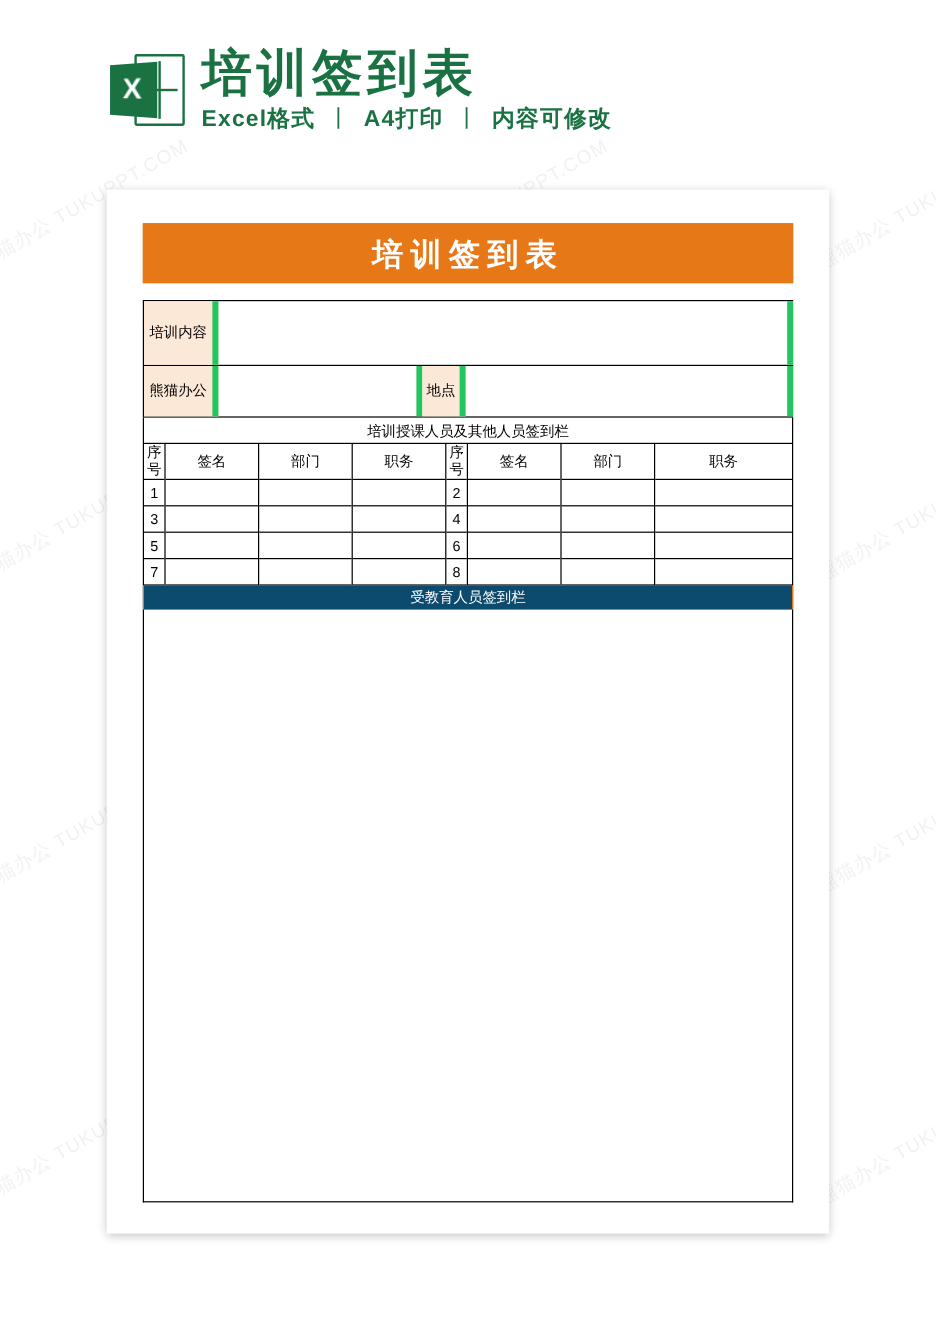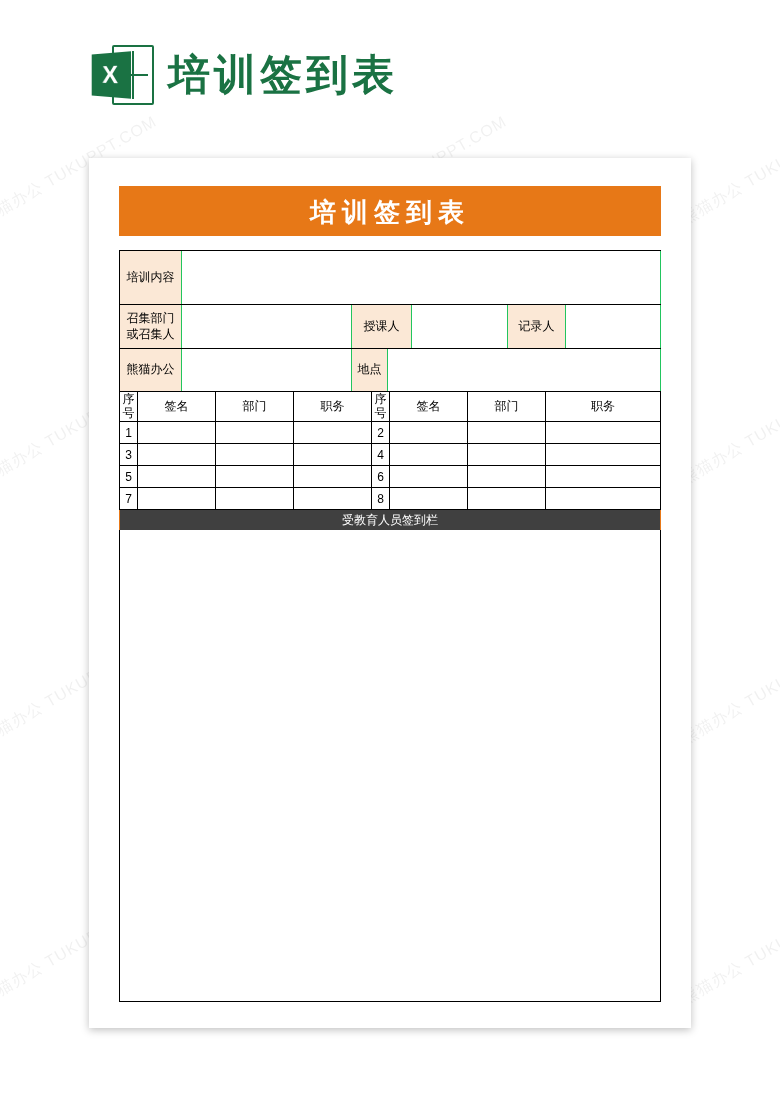--- a/index.html
+++ b/index.html
@@ -114,21 +114,21 @@
   .info-block {
     margin-top: 14px;
     border-left: 1px solid #000;
   }
   .info-row {
     display: flex;
     border-top: 1px solid #000;
   }
   .info-block .info-row:last-child { border-bottom: 1px solid #000; }
   .cell {
-    border-right: 1px solid #22c55e;
+    border-right: 5px solid #22c55e;
     display: flex;
     align-items: center;
     justify-content: center;
     font-size: 12px;
     color: #000;
     text-align: center;
     line-height: 1.3;
     padding: 2px;
   }
   .lab { background: #fbe8d6; }
@@ -162,21 +162,21 @@
   .w-seq { width: 18px; font-size: 11px; }
   .w-sign { width: 78px; }
   .w-dept { width: 78px; }
   .w-role { width: 78px; }
   .w-seq2 { width: 18px; font-size: 11px; }
   .w-sign2 { width: 78px; }
   .w-dept2 { width: 78px; }
   .w-role2 { flex: 1; }
 
   .trainee-head {
-    background: #404040;
+    background: #0c4a6e;
     color: #ffffff;
     text-align: center;
     font-size: 12px;
     height: 20px;
     line-height: 20px;
     border-left: 1px solid #e77817;
     border-right: 1px solid #e77817;
   }
   .trainee-body {
     flex: 1;
@@ -211,50 +211,49 @@
 <div class="watermark" style="top:940px;left:320px">熊猫办公 TUKUPPT.COM</div>
 <div class="watermark" style="top:940px;left:670px">熊猫办公 TUKUPPT.COM</div>
 
 <div class="header-band">
   <div class="excel-icon">
     <div class="sheet"></div>
     <div class="book">X</div>
   </div>
   <div class="header-text">
     <div class="title-main">培训签到表</div>
+    <div class="title-sub">
+      <span>Excel格式</span>
+      <span class="divider-sep">丨</span>
+      <span>A4打印</span>
+      <span class="divider-sep">丨</span>
+      <span>内容可修改</span>
+    </div>
   </div>
 </div>
 
 <div class="page">
   <div class="doc">
     <div class="doc-title">培训签到表</div>
 
     <div class="info-block">
       <div class="info-row r-tall">
         <div class="cell lab" style="width:62px">培训内容</div>
-        <div class="cell" style="flex:1"></div>
-      </div>
-      <div class="info-row r-med">
-        <div class="cell lab" style="width:62px;white-space:pre-line">召集部门
-或召集人</div>
-        <div class="cell" style="width:170px"></div>
-        <div class="cell lab" style="width:60px">授课人</div>
-        <div class="cell" style="width:96px"></div>
-        <div class="cell lab" style="width:58px">记录人</div>
         <div class="cell" style="flex:1"></div>
       </div>
       <div class="info-row r-med">
         <div class="cell lab" style="width:62px">熊猫办公</div>
         <div class="cell" style="width:170px"></div>
         <div class="cell lab" style="width:36px">地点</div>
         <div class="cell" style="flex:1"></div>
       </div>
     </div>
 
     <div class="sign-section">
+      <div class="sign-head">培训授课人员及其他人员签到栏</div>
       <div class="sign-grid">
         <div class="col w-seq">
           <div class="gcell ghead">序号</div>
           <div class="gcell">1</div>
           <div class="gcell">3</div>
           <div class="gcell">5</div>
           <div class="gcell">7</div>
         </div>
         <div class="col w-sign">
           <div class="gcell ghead">签名</div>

